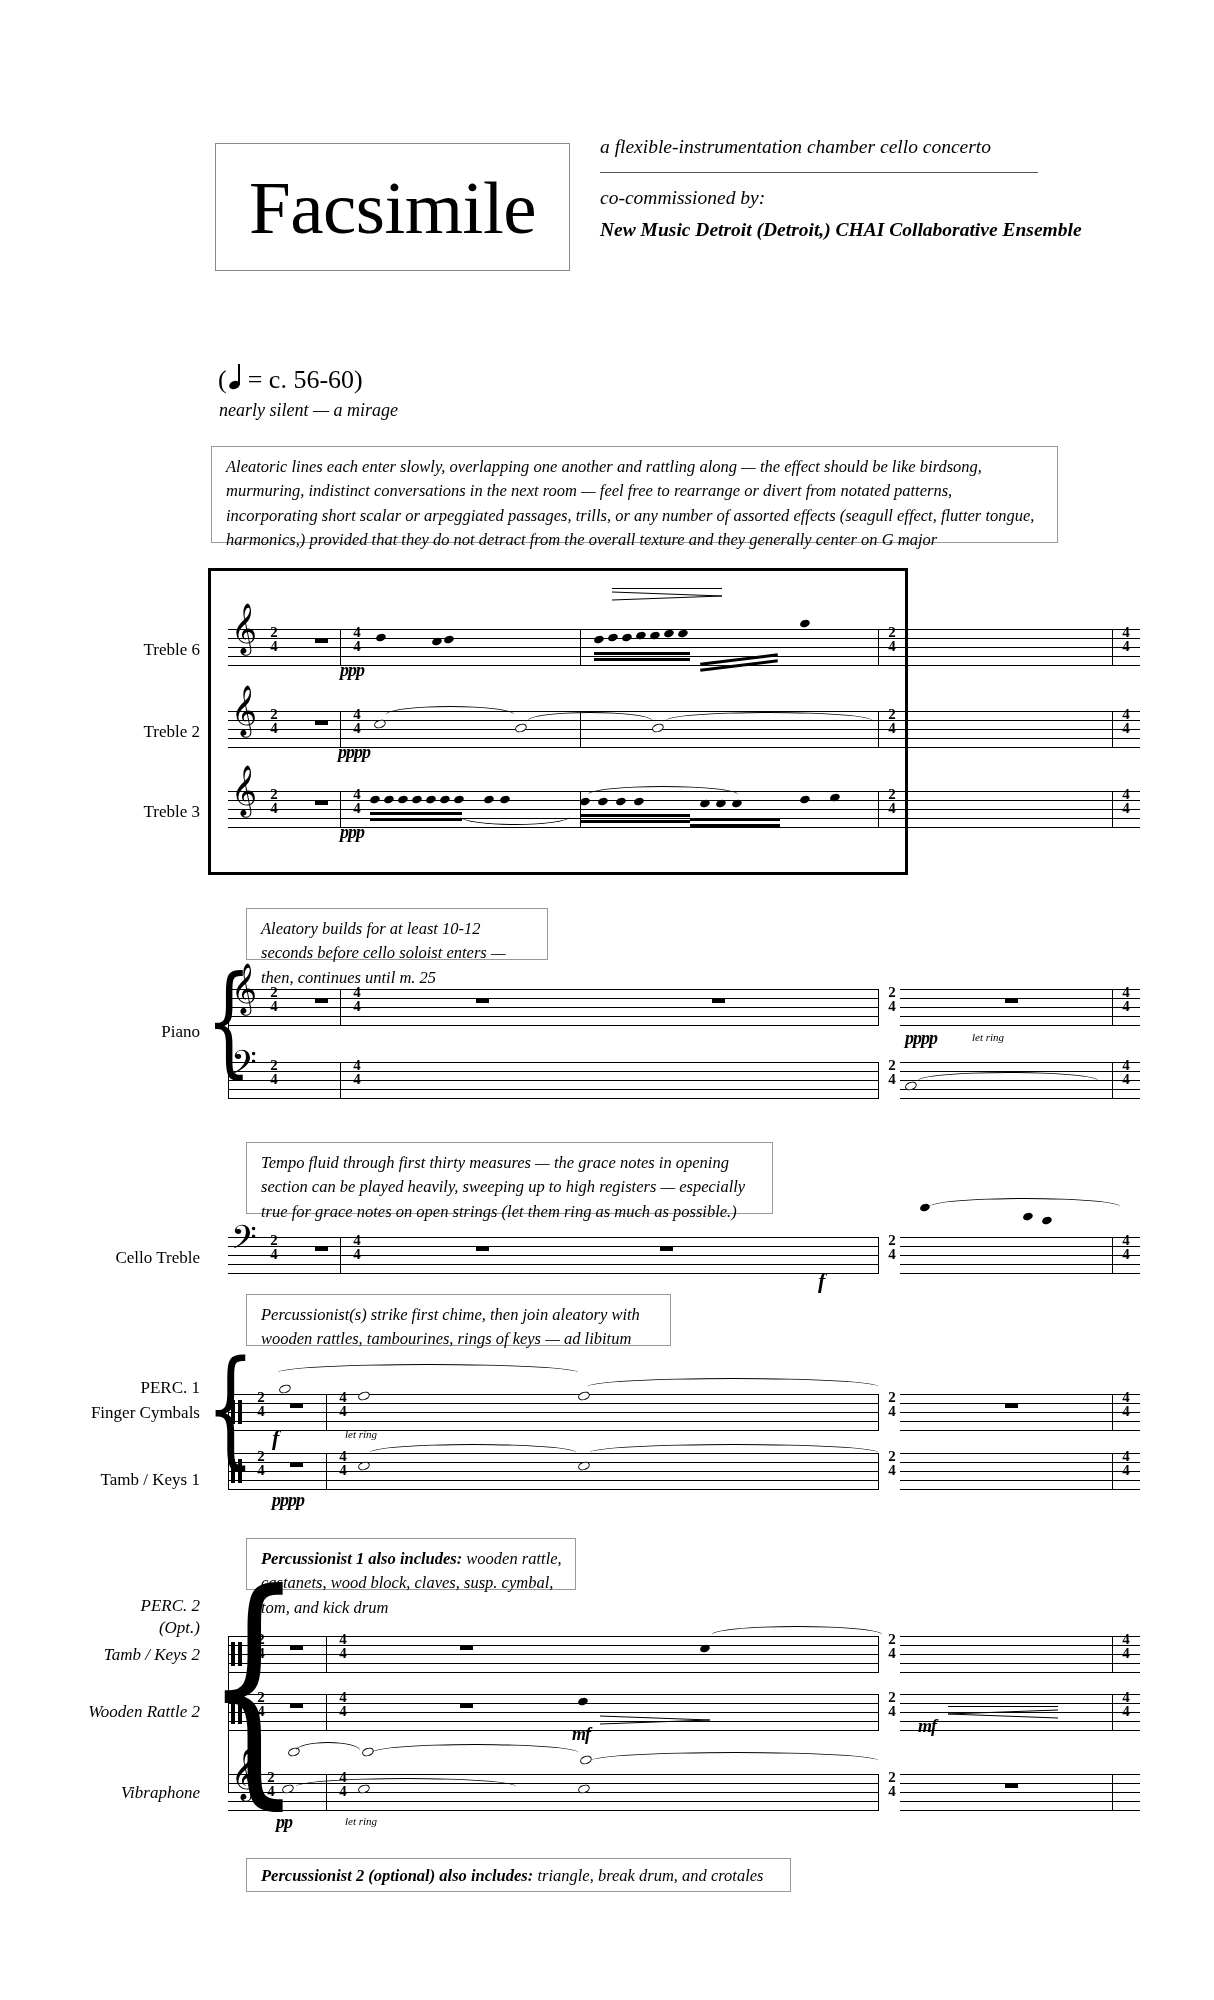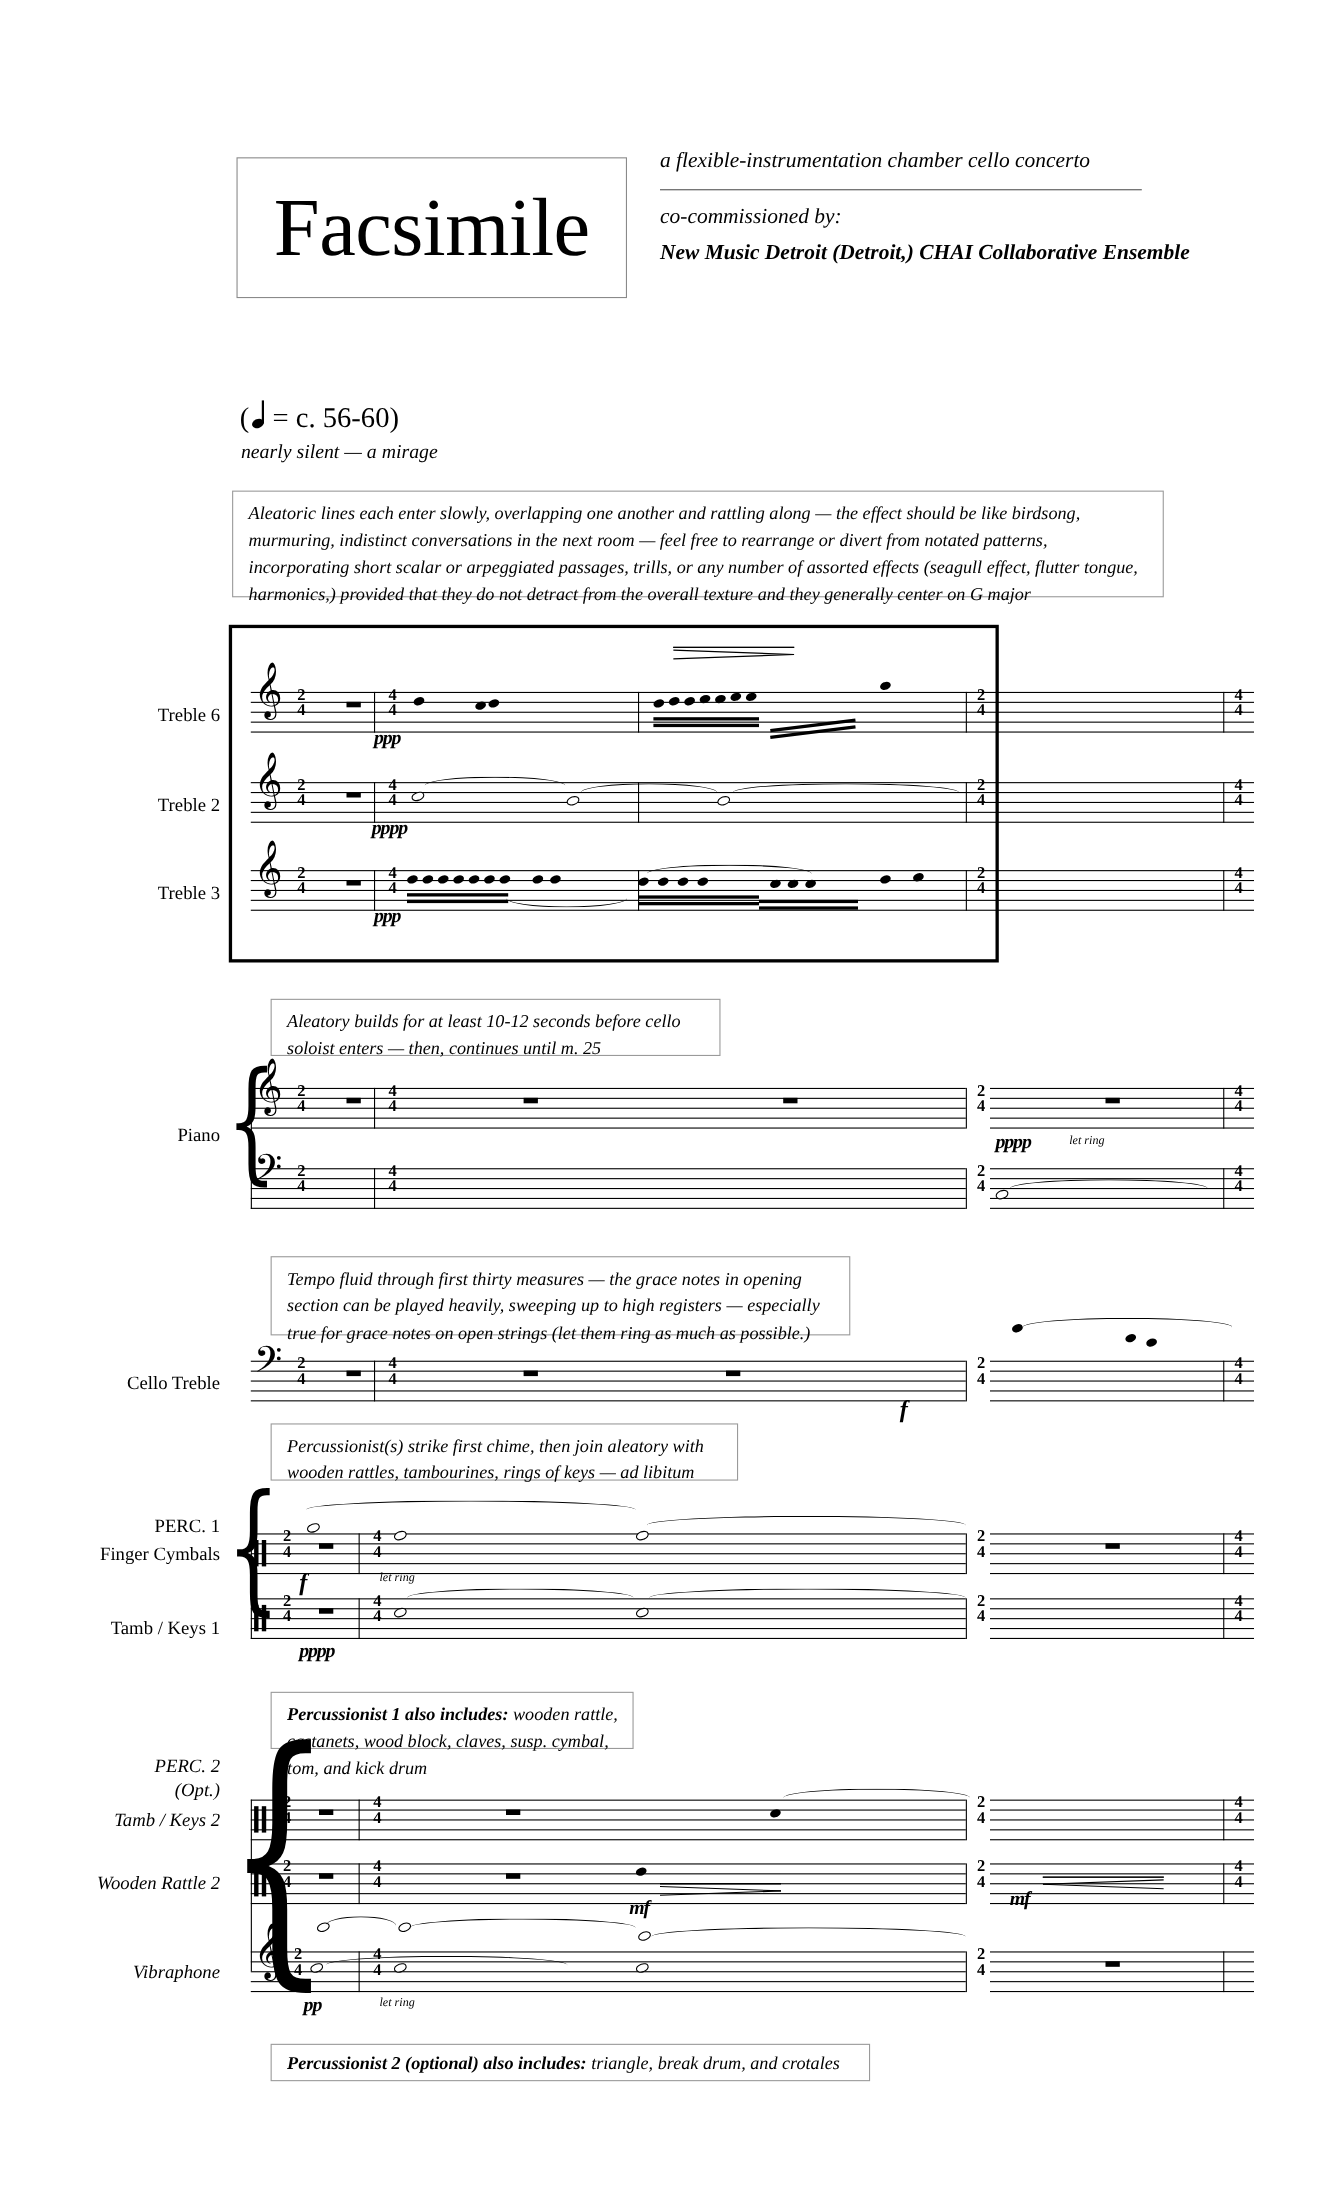--- a/index.html
+++ b/index.html
@@ -475,21 +475,21 @@
       <span class="ln"></span>
       <span class="ln"></span>
       <span class="ln"></span>
   </div>
   <div class="barline" style="left:1112px; top:791px; height:37px;"></div>
   <div class="timesig" style="left:1117px; top:788px;">
       <div>4</div>
       <div>4</div>
     </div>
 
-  <div class="note-box" style="left:246px; top:908px; width:409px; height:52px;">Aleatory builds for at least 10-12 seconds before cello soloist enters — then, continues until m. 25</div>
+  <div class="note-box" style="left:246px; top:908px; width:302px; height:52px;">Aleatory builds for at least 10-12 seconds before cello soloist enters — then, continues until m. 25</div>
 
   <div class="syslabel" style="left:70px; top:1022px; width:130px;">Piano</div>
   <div class="brace" style="left:206px; top:960px; font-size:120px;">{</div>
 
   <div class="staff" style="left:228px; top:989px; width:650px;">
     <span class="ln"></span>
       <span class="ln"></span>
       <span class="ln"></span>
       <span class="ln"></span>
       <span class="ln"></span>

